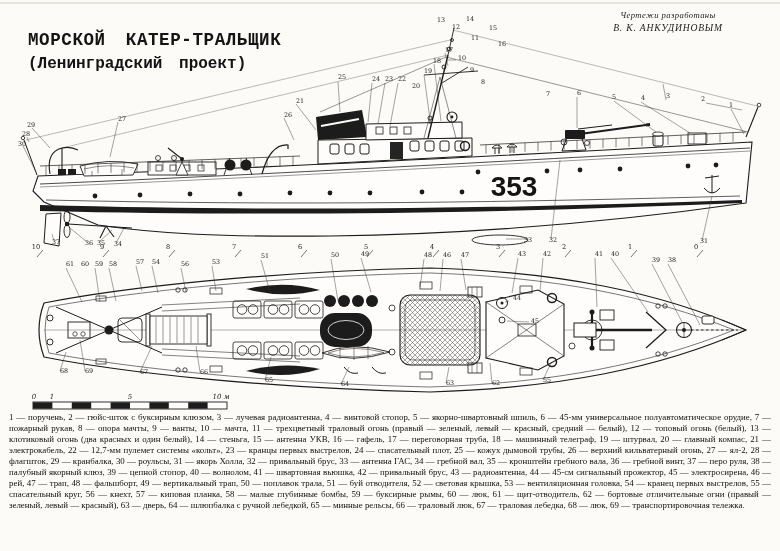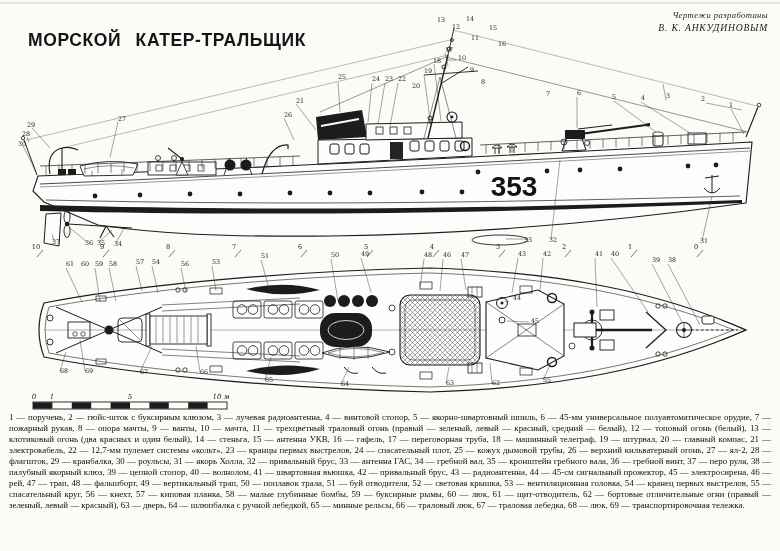--- a/index.html
+++ b/index.html
@@ -1,39 +1,40 @@
 <!DOCTYPE html>
 <html><head>
 <meta charset="utf-8">
 <style>
   html,body{margin:0;padding:0;background:#e8e8e8}
   .page{position:relative;width:780px;height:551px;background:#fcfbf8;overflow:hidden;
         font-family:"Liberation Serif",serif;color:#151515}
-  .title{position:absolute;left:28px;top:30px;font-family:Liberation Sans, sans-serif;
+  .title{position:absolute;left:28px;top:30px;font-family:Liberation Mono, monospace;
          font-weight:bold;color:#141414}
   .title .t1{font-size:17.5px;letter-spacing:.6px;word-spacing:9px}
   .title .t2{font-size:16px;margin-top:5px;word-spacing:7px}
-  .credit{position:absolute;left:568px;top:10px;width:200px;text-align:right;font-style:italic;color:#222}
+  .credit{position:absolute;left:568px;top:10px;width:200px;text-align:center;font-style:italic;color:#222}
   .credit .c1{font-size:8.6px;letter-spacing:.4px}
   .credit .c2{font-size:9.6px;font-weight:normal;letter-spacing:.8px;margin-top:2px}
   svg.draw{position:absolute;left:0;top:0}
   .legend{position:absolute;left:9px;top:412px;width:762px;margin:0;font-size:8.9px;
           line-height:11px;text-align:justify;color:#101010}
   text.co{font-family:"DejaVu Serif",serif;font-size:6.4px;fill:#1b1b1b;stroke:none}
   text.st{font-family:"DejaVu Serif",serif;font-size:6.6px;fill:#1b1b1b;stroke:none}
   text.sl{font-family:"DejaVu Serif",serif;font-size:7px;font-style:italic;fill:#1b1b1b;stroke:none}
   text.hn{font-family:"Liberation Sans",sans-serif;font-weight:bold;font-size:28px;fill:#141414;stroke:none}
 </style>
 </head>
 <body>
 
 <div class="page">
 
   <div class="title">
     <div class="t1">МОРСКОЙ КАТЕР-ТРАЛЬЩИК</div>
+    <div class="t2">(Ленинградский проект)</div>
   </div>
 
   <div class="credit">
     <div class="c1">Чертежи разработаны</div>
     <div class="c2">В. К. АНКУДИНОВЫМ</div>
   </div>
 
   <svg class="draw" width="780" height="551" viewBox="0 0 780 551" xmlns="http://www.w3.org/2000/svg">
     <defs>
       <pattern id="hatch" width="5" height="5" patternUnits="userSpaceOnUse">

